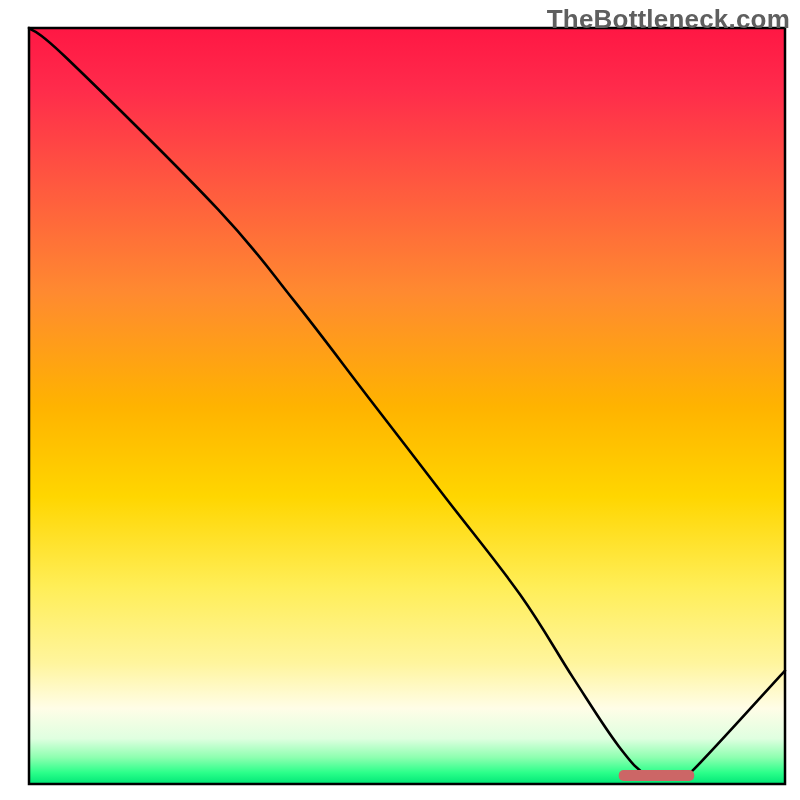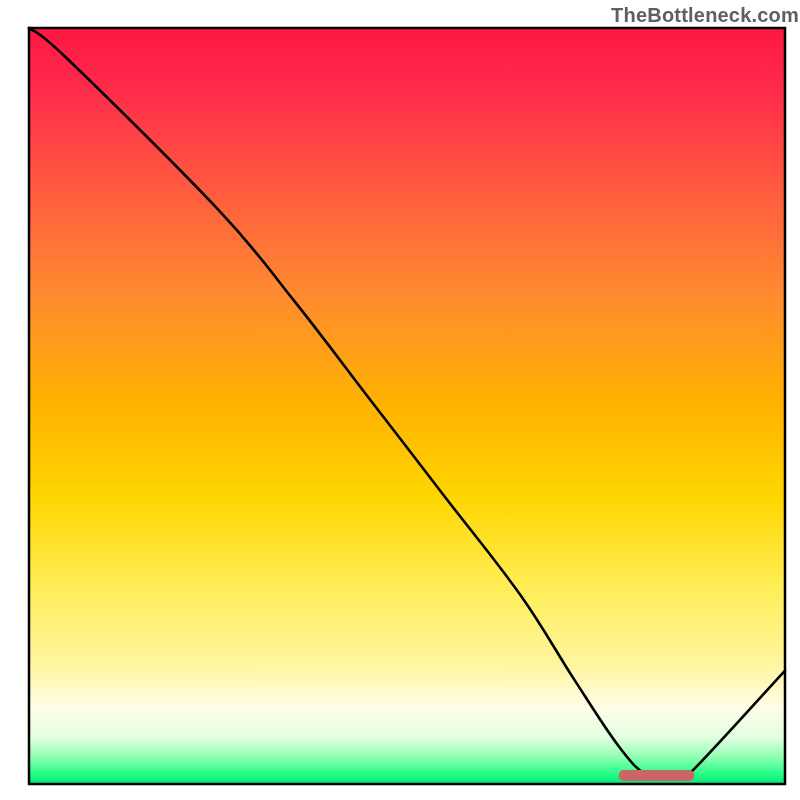--- a/index.html
+++ b/index.html
@@ -13,22 +13,22 @@
   }
   .frame {
     position: relative;
     width: 800px;
     height: 800px;
     box-sizing: border-box;
   }
   .watermark {
     position: absolute;
     top: 4px;
-    right: 1px;
-    font-size: 20px;
+    right: 10px;
+    font-size: 26px;
     font-weight: 600;
     color: #5f5f5f;
     letter-spacing: 0.2px;
     z-index: 20;
   }
   svg.plot {
     position: absolute;
     left: 0;
     top: 0;
   }

